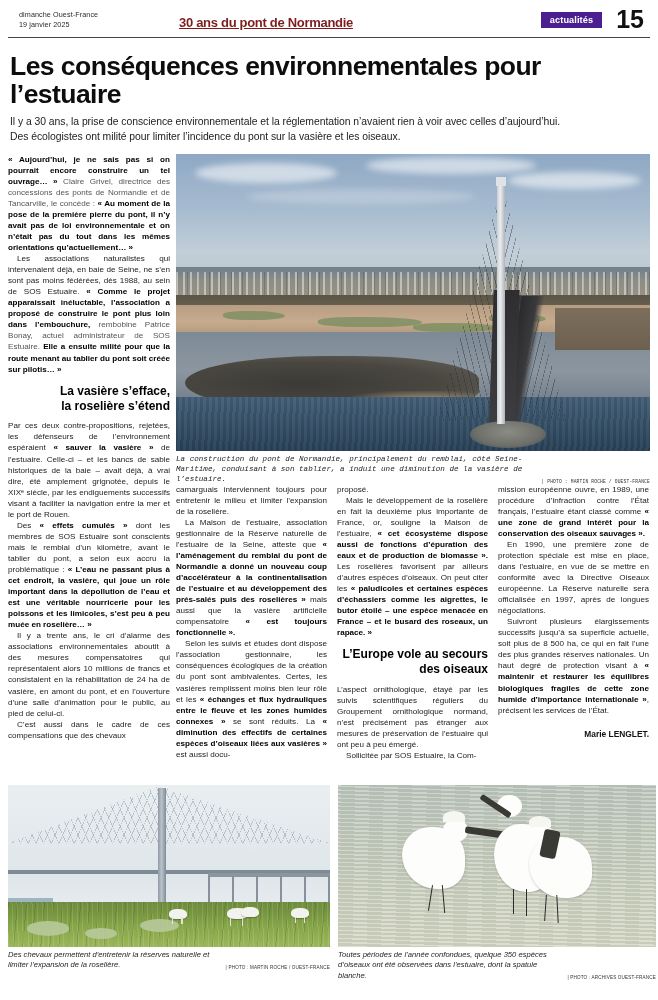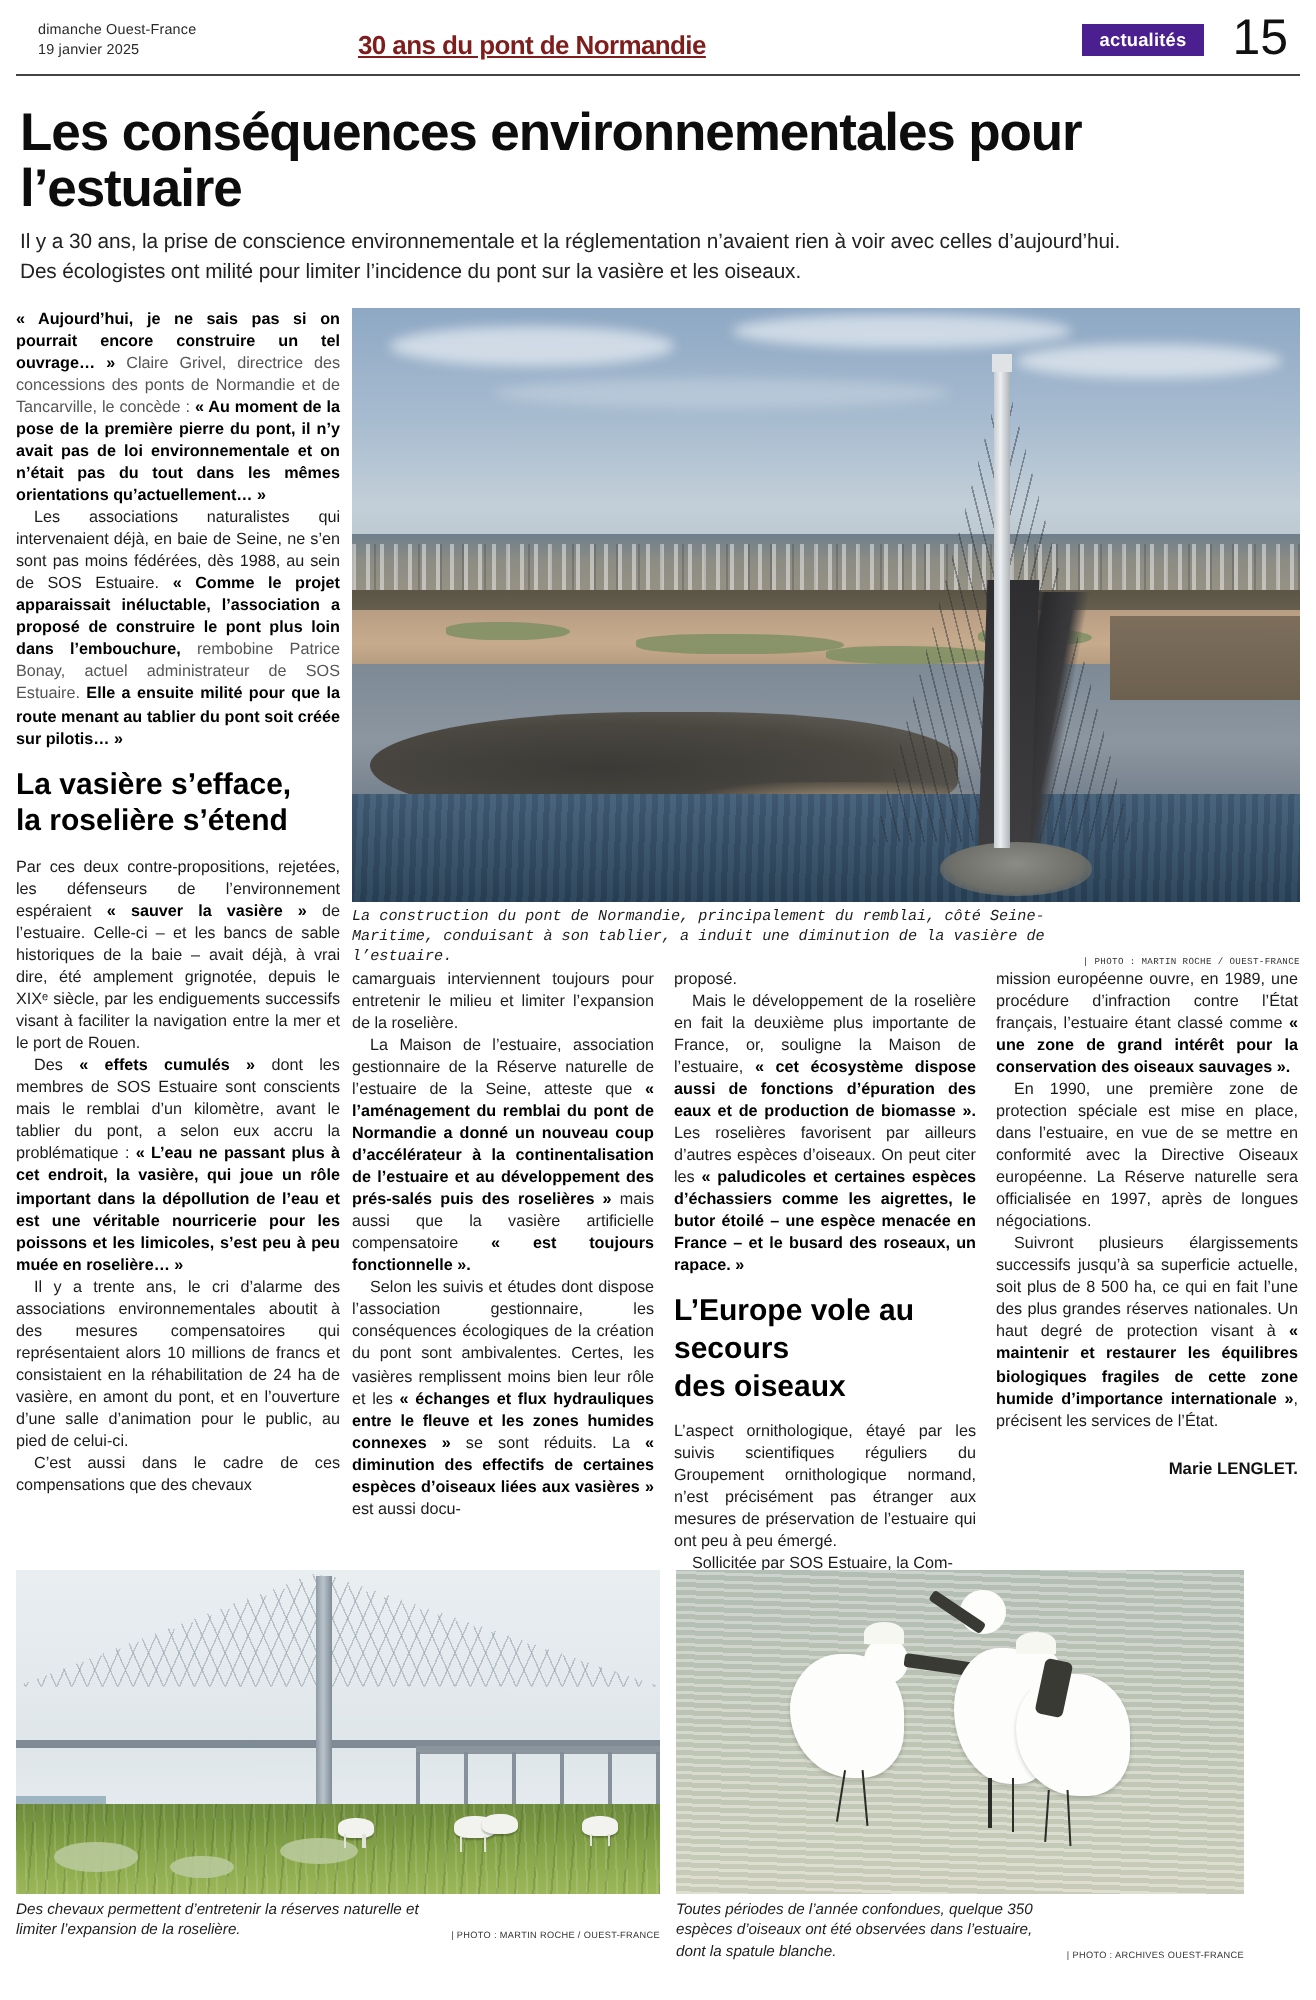--- a/index.html
+++ b/index.html
@@ -49,21 +49,21 @@
     padding: 3px 9px 3.5px 9px;
     letter-spacing: .1px;
     margin-right: 14px;
     margin-bottom: 2px;
   }
   .mast-pagenum {
     font-size: 25px;
     color: #111;
     line-height: .9;
     padding-right: 6px;
-    font-weight: 400;
+    font-weight: 700;
   }
   .rule-top {
     height: 1px;
     background: #444;
     margin: 3px 8px 0 8px;
   }
 
   
   .headline {
     font-size: 26.5px;
@@ -153,24 +153,24 @@
     color: #1b1b1b;
     margin: 0;
     hyphens: auto;
     -webkit-hyphens: auto;
   }
   .p + .p { text-indent: 9px; }
   .p b { font-weight: bold; color: #000; }
   .p .grey { color: #555; }
 
   .subhead {
-    font-size: 15px;
+    font-size: 12px;
     font-weight: bold;
     color: #000;
-    text-align: left;
+    text-align: right;
     line-height: 1.24;
     margin: 9px 0 7px 0;
   }
   .signature {
     font-size: 8.4px;
     font-weight: bold;
     text-align: right;
     margin-top: 13px;
     color: #111;
   }
@@ -178,21 +178,21 @@
   
   .bottom {
     position: absolute;
     left: 0;
     top: 785px;
     width: 658px;
     display: flex;
   }
   .bphoto { position: relative; }
   .bphoto.left  { width: 322px; margin-left: 8px; }
-  .bphoto.right { width: 284px; margin-left: 8px; }
+  .bphoto.right { width: 318px; margin-left: 8px; }
   .bimg {
     width: 100%;
     height: 162px;
     overflow: hidden;
     position: relative;
     background: #9db;
   }
   .bcap {
     display: flex;
     align-items: flex-start;

